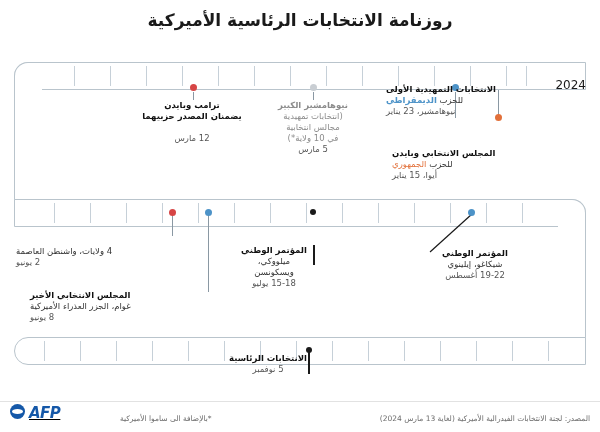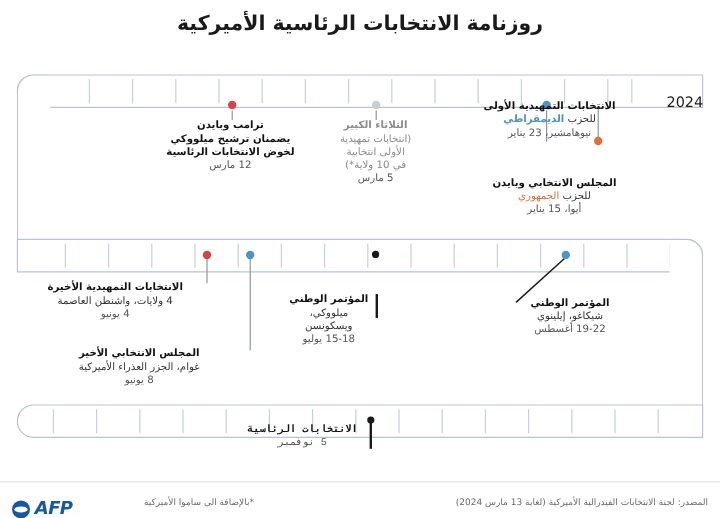--- a/index.html
+++ b/index.html
@@ -75,39 +75,40 @@
   }
   .note b {
     color: #111111;
     font-weight: bold;
   }
   .note .date {
     color: #555555;
   }
   .dem { color: #4d93c8; font-weight: bold; }
   .rep { color: #e2703a; font-weight: normal; }
-  .ta-r { text-align: center; }
+  .ta-r { text-align: left; }
   .ta-c { text-align: center; }
   
   #footer-bar {
     position: absolute;
     left: 0;
     bottom: 0;
     width: 600px;
     height: 30px;
     background: #ffffff;
     border-top: 1px solid #e2e2e2;
   }
   #afp-logo {
     position: absolute;
     left: 10px;
-    bottom: 0;
+    bottom: 10px;
     display: flex;
-    align-items: flex-end;
+    align-items: flex-start;
     gap: 4px;
+    text-decoration: underline;
   }
   #afp-logo .afp-text {
     font-size: 15px;
     font-weight: bold;
     color: #1558a8;
     letter-spacing: -0.5px;
     font-style: italic;
   }
   #afp-logo .afp-ball {
     width: 15px;
@@ -227,42 +228,42 @@
   <div class="note ta-r" style="left:392px; top:148px; width:140px;">
     <b>المجلس الانتخابي وبايدن</b><br>
     <span>للحزب</span>
     <span class="rep">الجمهوري</span><br>
     <span class="date">أيوا، 15 يناير</span>
   </div>
 
   <div class="dot" style="left:310px; top:84px; background:#c9ced3;"></div>
   <div class="stem" style="left:313px; top:92px; height:8px;"></div>
   <div class="note ta-c" style="left:247px; top:100px; width:132px; color:#8c8c8c;">
-    <b style="color:#8c8c8c;">الثلاثاء الكبير</b><br>
+    <b style="color:#8c8c8c;">نيوهامشير الكبير</b><br>
     <span>(انتخابات تمهيدية</span><br>
-    <span>الأولى انتخابية</span><br>
+    <span>مجالس انتخابية</span><br>
     <span>في 10 ولاية*)</span><br>
     <span class="date">5 مارس</span>
   </div>
 
   <div class="dot" style="left:190px; top:84px; background:#d64545;"></div>
   <div class="stem" style="left:193px; top:92px; height:8px;"></div>
   <div class="note ta-c" style="left:80px; top:100px; width:224px;">
     <b>ترامب وبايدن</b><br>
-    <b>يضمنان ترشيح ميلووكي</b><br>
-    <b>لخوض الانتخابات الرئاسية</b><br>
+    <b>يضمنان المصدر حزبيهما</b><br>
+    <br>
     <span class="date">12 مارس</span>
   </div>
 
   <div class="dot" style="left:169px; top:209px; background:#d64545;"></div>
   <div class="stem" style="left:172px; top:214px; height:22px;"></div>
   <div class="note ta-r" style="left:16px; top:235px; width:160px;">
-    <b>الانتخابات التمهيدية الأخيرة</b><br>
+    <br>
     <span>4 ولايات، واشنطن العاصمة</span><br>
-    <span class="date">4 يونيو</span>
+    <span class="date">2 يونيو</span>
   </div>
 
   <div class="dot" style="left:205px; top:209px; background:#4d93c8;"></div>
   <div class="stem" style="left:208px; top:214px; height:78px;"></div>
   <div class="note ta-r" style="left:30px; top:290px; width:172px;">
     <b>المجلس الانتخابي الأخير</b><br>
     <span>غوام، الجزر العذراء الأميركية</span><br>
     <span class="date">8 يونيو</span>
   </div>
 
@@ -279,21 +280,21 @@
     <line x1="52" y1="2" x2="10" y2="40" stroke="#1a1a1a" stroke-width="1.2"></line>
   </svg>
   <div class="note ta-c" style="left:410px; top:248px; width:130px;">
     <b>المؤتمر الوطني</b><br>
     <span>شيكاغو، إيلينوي</span><br>
     <span class="date">19-22 أغسطس</span>
   </div>
 
   <div class="dot" style="left:306px; top:347px; background:#1a1a1a; width:6px; height:6px;"></div>
   <div class="stem" style="left:308px; top:352px; height:22px; background:#1a1a1a; width:2px;"></div>
-  <div class="note ta-c" style="left:200px; top:353px; width:104px;font-family:Liberation Mono, monospace;">
+  <div class="note ta-c" style="left:216px; top:353px; width:104px;">
     <b>الانتخابات الرئاسية</b><br>
     <span class="date">5 نوفمبر</span>
   </div>
 
   <div id="footer-bar"></div>
   <div id="afp-logo">
     <span class="afp-text">AFP</span>
     <span class="afp-ball"></span>
   </div>
   <div id="source">المصدر: لجنة الانتخابات الفيدرالية الأميركية (لغاية 13 مارس 2024)</div>

